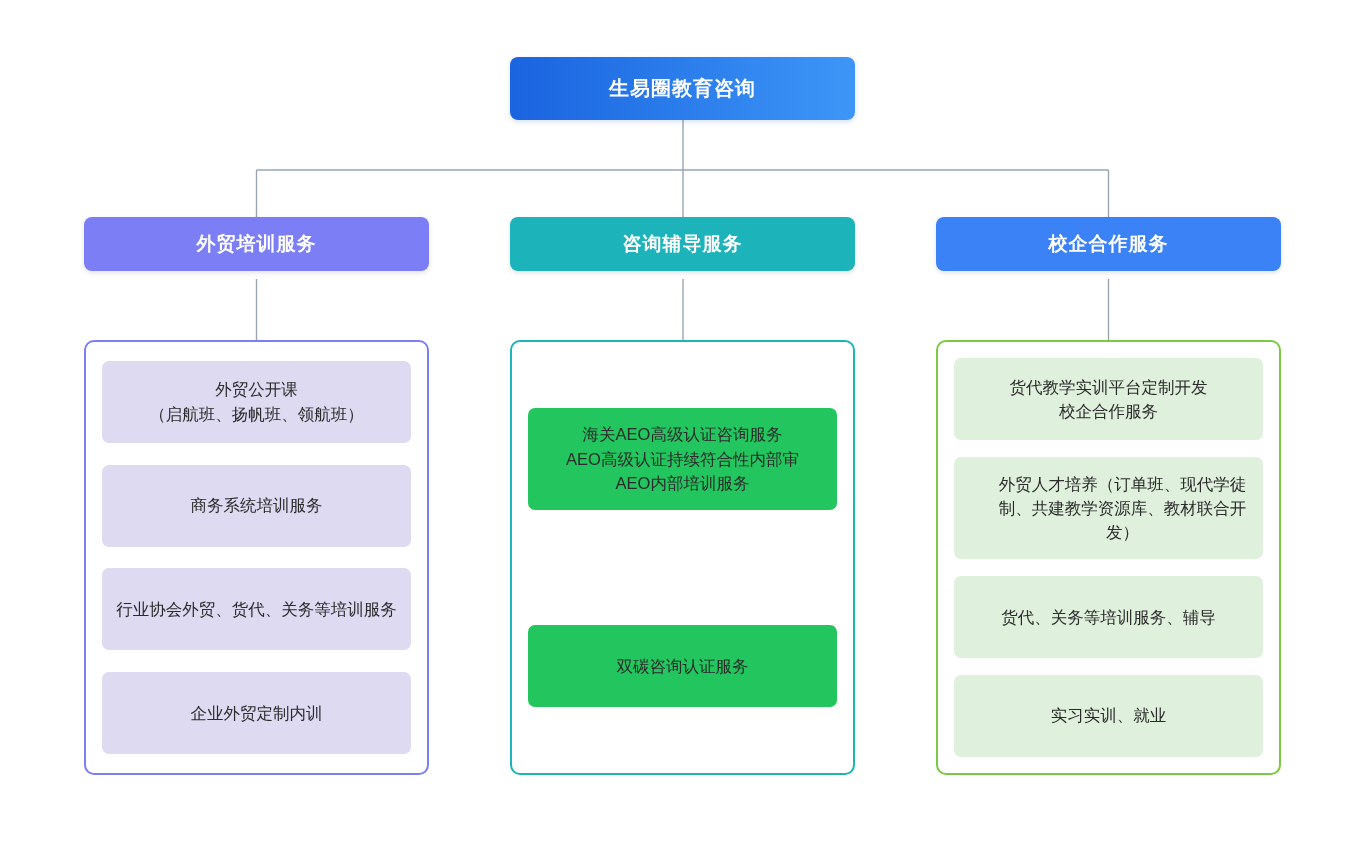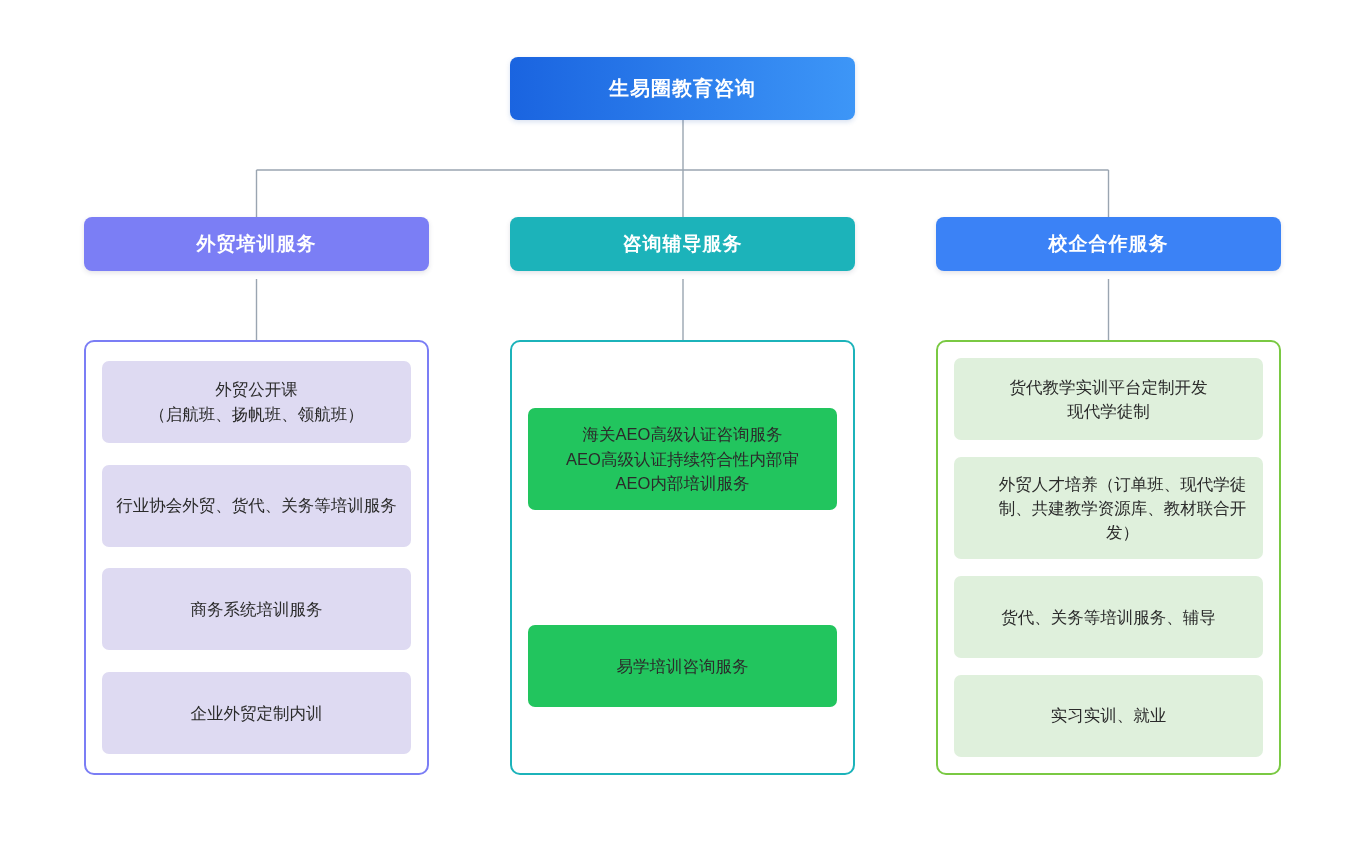--- a/index.html
+++ b/index.html
@@ -166,49 +166,49 @@
   </div>
 
   <div class="column col-1 theme-purple">
     <div class="col-header">
       <span>外贸培训服务</span>
     </div>
     <div class="col-body">
       <div class="items-wrap">
         <div class="item">外贸公开课
 （启航班、扬帆班、领航班）</div>
+        <div class="item">商务系统培训服务</div>
         <div class="item">行业协会外贸、货代、关务等培训服务</div>
-        <div class="item">商务系统培训服务</div>
         <div class="item">企业外贸定制内训</div>
       </div>
     </div>
   </div>
 
   <div class="column col-2 theme-teal">
     <div class="col-header">
       <span>咨询辅导服务</span>
     </div>
     <div class="col-body">
       <div class="items-wrap">
         <div class="item tall">海关AEO高级认证咨询服务
 AEO高级认证持续符合性内部审
 AEO内部培训服务</div>
-        <div class="item">易学培训咨询服务</div>
+        <div class="item">双碳咨询认证服务</div>
       </div>
     </div>
   </div>
 
   <div class="column col-3 theme-green">
     <div class="col-header">
       <span>校企合作服务</span>
     </div>
     <div class="col-body">
       <div class="items-wrap">
         <div class="item">货代教学实训平台定制开发
-现代学徒制</div>
+校企合作服务</div>
         <div class="item tall">外贸人才培养（订单班、现代学徒制、共建教学资源库、教材联合开发）</div>
         <div class="item">货代、关务等培训服务、辅导</div>
         <div class="item">实习实训、就业</div>
       </div>
     </div>
   </div>
 
 </div>
 
 </body></html>

